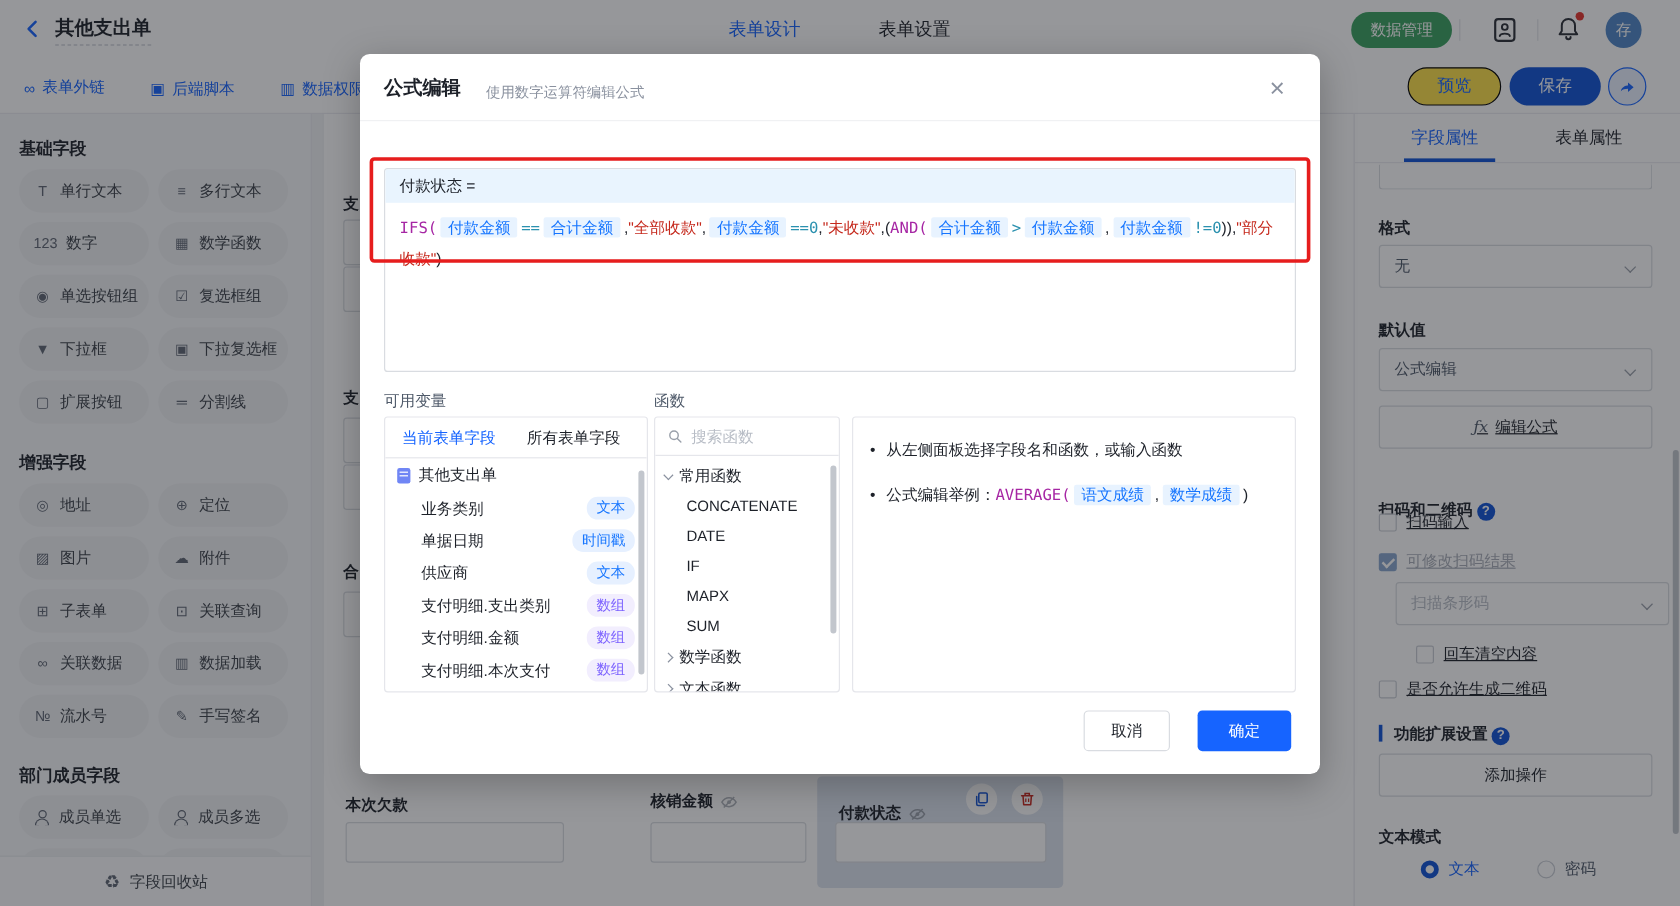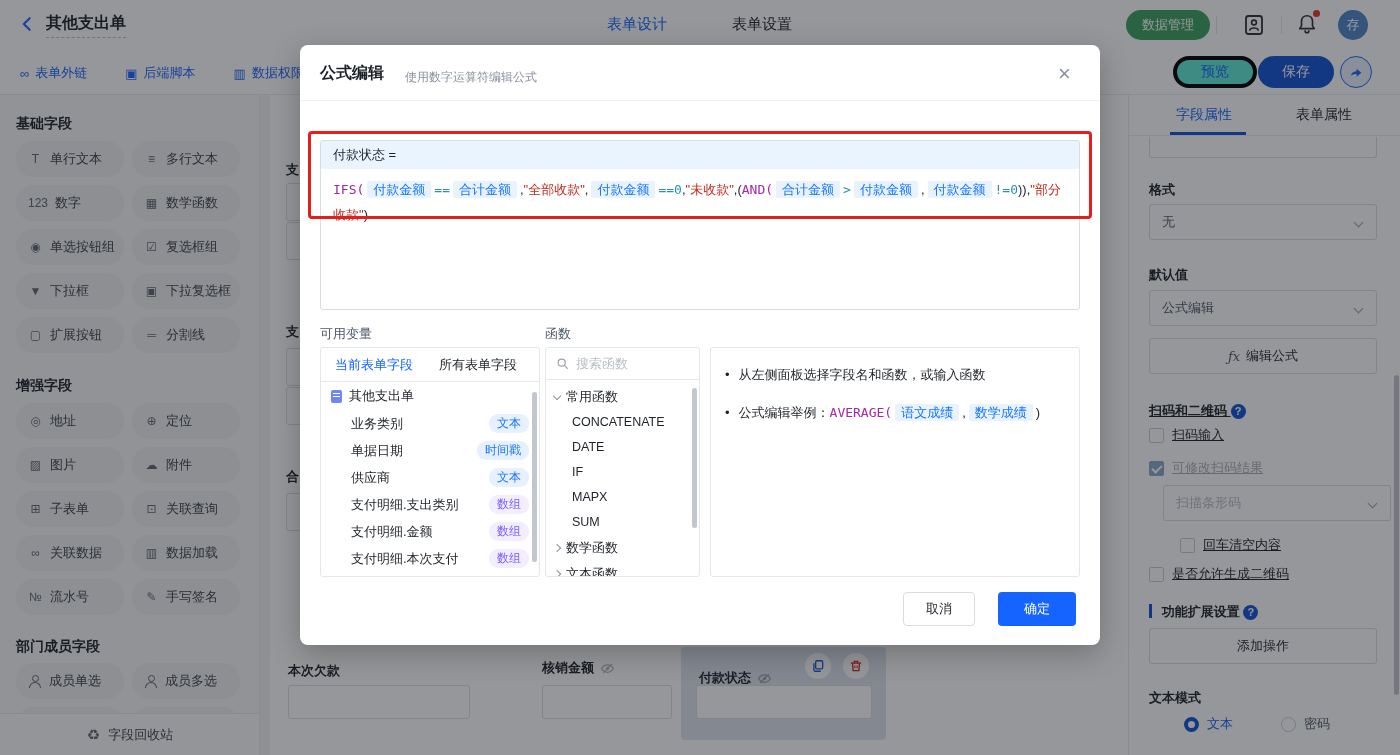--- a/index.html
+++ b/index.html
@@ -15,21 +15,21 @@
   .top-tab.active { color:#1664ff; }
   .pill-green { background:#3aa05f; color:#fff; border-radius:16px; height:30px; line-height:30px; padding:0 16px; font-size:13px; }
   .vdiv { width:1px; height:18px; background:#e3e5e9; }
   .avatar { width:30px; height:30px; border-radius:50%; background:#4f86c6; color:#fff; text-align:center; line-height:30px; font-size:13px; }
   .bell-dot { position:absolute; right:-2px; top:-2px; width:7px; height:7px; border-radius:50%; background:#e5342c; }
 
   
   .toolbar { left:0; top:50px; width:1400px; height:45px; background:#fff; border-bottom:1px solid #ececf0; }
   .tool-link { display:inline-flex; align-items:center; gap:6px; color:#1664ff; font-size:13px; margin-right:38px; cursor:pointer; }
   .tool-glyph { font-size:13px; }
-  .btn-outline-blue { border:4px solid #000000; color:#1664ff; background:#5eead4; border-radius:17px; height:32px; padding:0 24px; font-size:14px; display:inline-flex; align-items:center; cursor:pointer; }
+  .btn-outline-blue { border:1px solid #000000; color:#1664ff; background:#fde047; border-radius:17px; height:32px; padding:0 24px; font-size:14px; display:inline-flex; align-items:center; cursor:pointer; }
   .btn-fill-blue { background:#1053d6; color:#fff; border:none; border-radius:17px; height:32px; padding:0 24px; font-size:14px; display:inline-flex; align-items:center; cursor:pointer; }
   .share-circle { width:32px; height:32px; border-radius:50%; border:1px solid #1664ff; background:#eaf1ff; display:inline-flex; align-items:center; justify-content:center; cursor:pointer; }
 
   
   .left-sidebar { left:0; top:95px; width:260px; height:660px; background:#f6f7f9; border-right:1px solid #ececf0; overflow:hidden; }
   .side-sec-title { font-size:14px; font-weight:bold; color:#1d2129; }
   .pill-grid { display:grid; grid-template-columns:108px 108px; gap:8px; }
   .pill { width:108px; height:36px; background:#eef0f2; border-radius:18px; display:flex; align-items:center; padding:0 0 0 12px; gap:7px; cursor:grab; }
   .pill-icon { color:#5f6673; font-size:12px; min-width:15px; text-align:center; }
   .pill-label { color:#3d424a; font-size:13px; white-space:nowrap; }
@@ -340,26 +340,26 @@
       <span>无</span>
       <span class="caret"></span>
     </div>
 
     <div class="abs rs-label" style="left:20px; top:171px;">默认值</div>
     <div class="abs rs-select" style="left:20px; top:195px; width:228px;">
       <span>公式编辑</span>
       <span class="caret"></span>
     </div>
 
-    <div class="abs rs-btn" style="left:20px; top:243px; width:228px;">
+    <div class="abs rs-btn" style="left:20px; top:243px; width:228px;text-decoration:underline;">
       <span class="fx">ƒx</span>
       <span>编辑公式</span>
     </div>
 
-    <div class="abs" style="left:20px; top:307px;text-decoration:underline;">
+    <div class="abs" style="left:20px; top:321px;">
       <span class="rs-label">扫码和二维码</span>
       <span class="qmark">?</span>
     </div>
     <div class="abs cb-row" style="left:20px; top:331px;">
       <span class="cb-box"></span>
       <span class="cb-label">扫码输入</span>
     </div>
     <div class="abs cb-row" style="left:20px; top:364px;">
       <span class="cb-box checked"></span>
       <span class="cb-label muted">可修改扫码结果</span>

